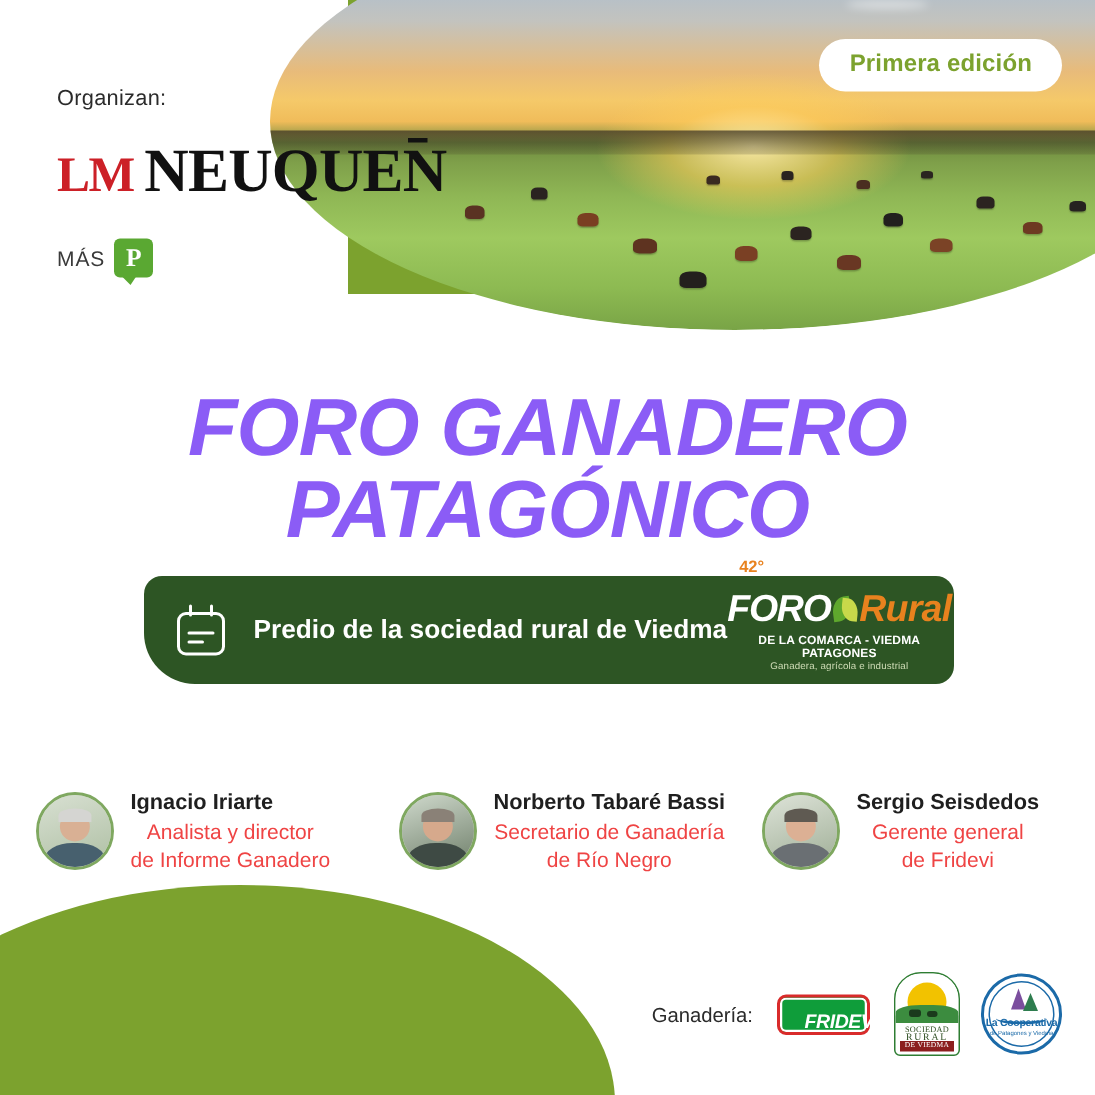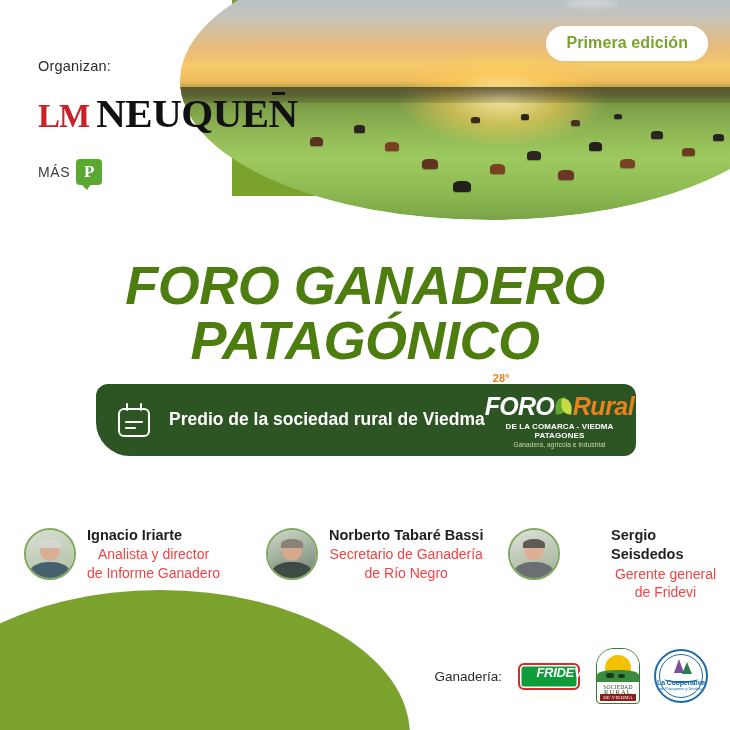--- a/index.html
+++ b/index.html
@@ -82,21 +82,21 @@
   .mp-bubble::after {
     content:""; position:absolute; bottom:-5px; left:5px;
     border-left:6px solid transparent; border-right:4px solid transparent;
     border-top:6px solid #5aa832;
   }
   .mp-p { color:#fff; font-size:17px; font-weight:bold; font-family:"Liberation Serif",serif; }
 
   
   .title {
     position:absolute; left:0; right:0; top:258px;
-    text-align:center; color:#4d7c0f;
+    text-align:center; color:#8b5cf6;
     font-weight:bold; font-style:italic;
     font-size:54px; line-height:1.02;
     letter-spacing:-.5px;
   }
   .title span { display:block; }
 
   
   .datebar {
     position:absolute; left:96px; top:384px; width:540px; height:72px;
     background:#2D5524;
@@ -176,21 +176,21 @@
 
   
   .sponsors {
     position:absolute; right:22px; bottom:26px;
     display:flex; align-items:center; z-index:4;
   }
   .sp-label { font-size:13.5px; color:#2b2b2b; margin-right:16px; }
   .fridevi {
     width:62px; height:27px; background:#0F9D3A;
     border:2px solid #D92B2B; border-radius:6px;
-    display:flex; align-items:flex-start; justify-content:center;
+    display:flex; align-items:flex-end; justify-content:center;
     box-shadow:inset 0 0 0 1.5px #fff;
     padding-left:24px;
   }
   .fridevi span {
     color:#fff; font-weight:bold; font-size:13px;
     font-style:italic; letter-spacing:-.3px;
   }
   .sociedad {
     width:44px; height:56px; margin-left:16px;
     border:1.6px solid #2E7D32; border-radius:18px 18px 4px 4px;
@@ -301,21 +301,21 @@
       <div class="cal-box"></div>
       <div class="cal-tick" style="left:8px;"></div>
       <div class="cal-tick" style="left:22px;"></div>
       <div class="cal-line" style="left:7px;top:18px;width:18px;"></div>
       <div class="cal-line" style="left:7px;top:24px;width:11px;"></div>
     </div>
     <div class="date-text">
       <div>Predio de la sociedad rural de Viedma</div>
     </div>
     <div class="expo">
-      <div class="expo-28">28°</div>
+      <div class="expo-28">42°</div>
       <div class="expo-main">
         <span class="expo-expo">FORO</span>
         <span class="expo-leaf"></span>
         <span class="expo-rural">Rural</span>
       </div>
       <div class="expo-sub1">DE LA COMARCA - VIEDMA PATAGONES</div>
       <div class="expo-sub2">Ganadera, agrícola e industrial</div>
     </div>
   </div>
 
@@ -342,21 +342,21 @@
         <div class="av-head" style="background:#d6a98c;"></div>
         <div class="av-hair" style="background:#8a8177;"></div>
       </div>
       <div class="sp-text">
         <div class="sp-name">Norberto Tabaré Bassi</div>
         <div class="sp-role">Secretario de Ganadería</div>
         <div class="sp-role">de Río Negro</div>
       </div>
     </div>
 
-    <div class="speaker" style="width:212px;gap:40px;">
+    <div class="speaker" style="width:212px;">
       <div class="avatar">
         <div class="av-bg" style="background:linear-gradient(160deg,#dde3d8,#9fae96);"></div>
         <div class="av-body" style="background:#6a6f73;"></div>
         <div class="av-head" style="background:#dcb094;"></div>
         <div class="av-hair" style="background:#5f5a52;"></div>
       </div>
       <div class="sp-text">
         <div class="sp-name">Sergio Seisdedos</div>
         <div class="sp-role">Gerente general</div>
         <div class="sp-role">de Fridevi</div>

